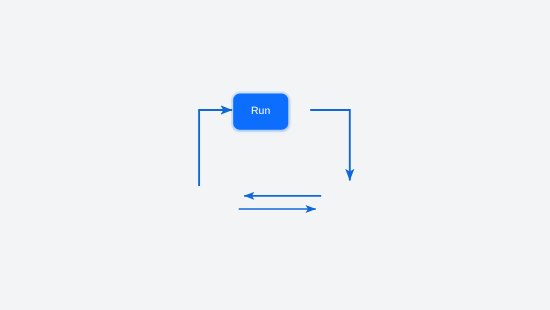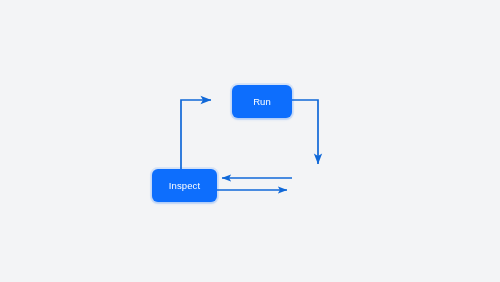--- a/index.html
+++ b/index.html
@@ -38,21 +38,21 @@
   }
   .node-label {
     color: #ffffff;
     font-size: 9.5px;
     font-weight: 400;
     line-height: 1;
     letter-spacing: 0.1px;
     white-space: nowrap;
     user-select: none;
   }
-  #node-run   { left: 232px; top: 85px;  width: 60px; height: 33px; }
+  #node-run   { left: 212px; top: 85px;  width: 50px; height: 33px; }
   #node-inspect { left: 152px; top: 169px; width: 65px; height: 33px; }
   #node-break { left: 292px; top: 169px; width: 60px; height: 33px; }
 </style>
 </head>
 <body>
 
 <div id="canvas">
 
   <svg id="edges" viewBox="0 0 500 282" width="500" height="282">
     <defs>
@@ -75,18 +75,15 @@
 
     <g>
       <path d="M217,190 L287,190" fill="none" stroke="#1068d8" stroke-width="1.5" stroke-linecap="butt" marker-end="url(#arrow)"></path>
     </g>
   </svg>
 
   <div class="node" id="node-run">
     <span class="node-label">Run</span>
   </div>
 
-  <div class="node" id="node-inspect">
-    <span class="node-label">Inspect</span>
-  </div>
 
 
 </div>
 
 </body></html>

